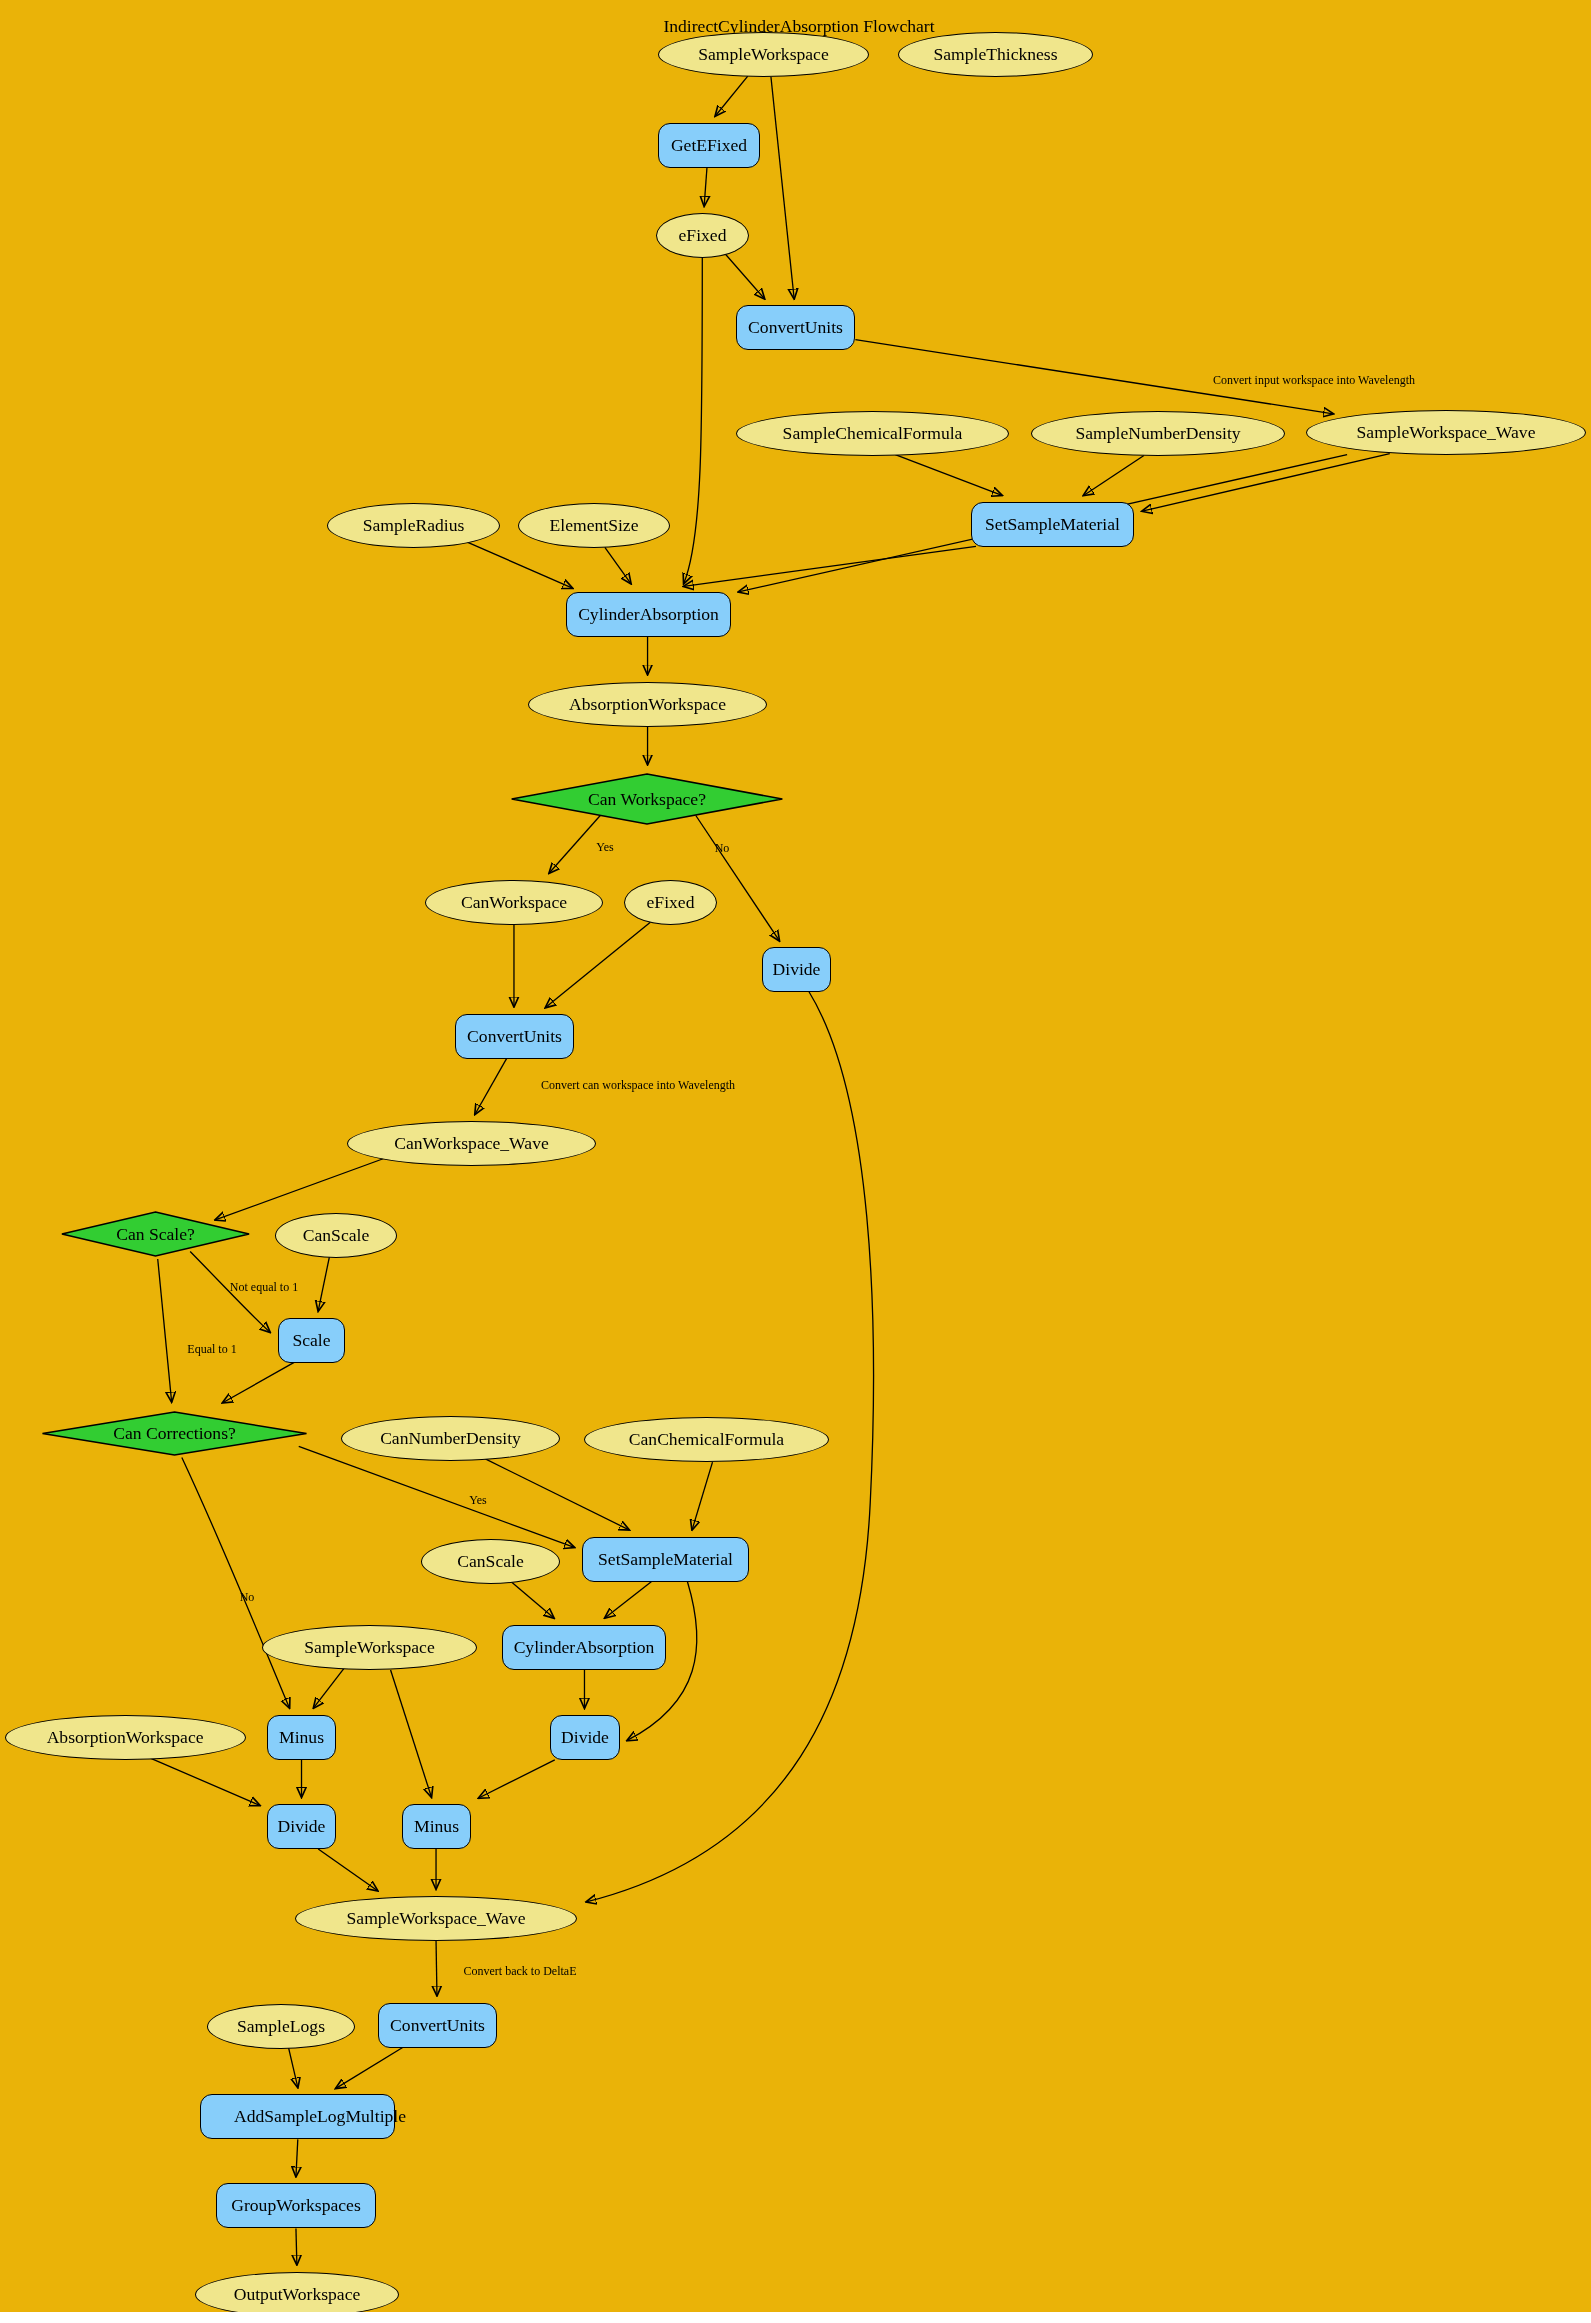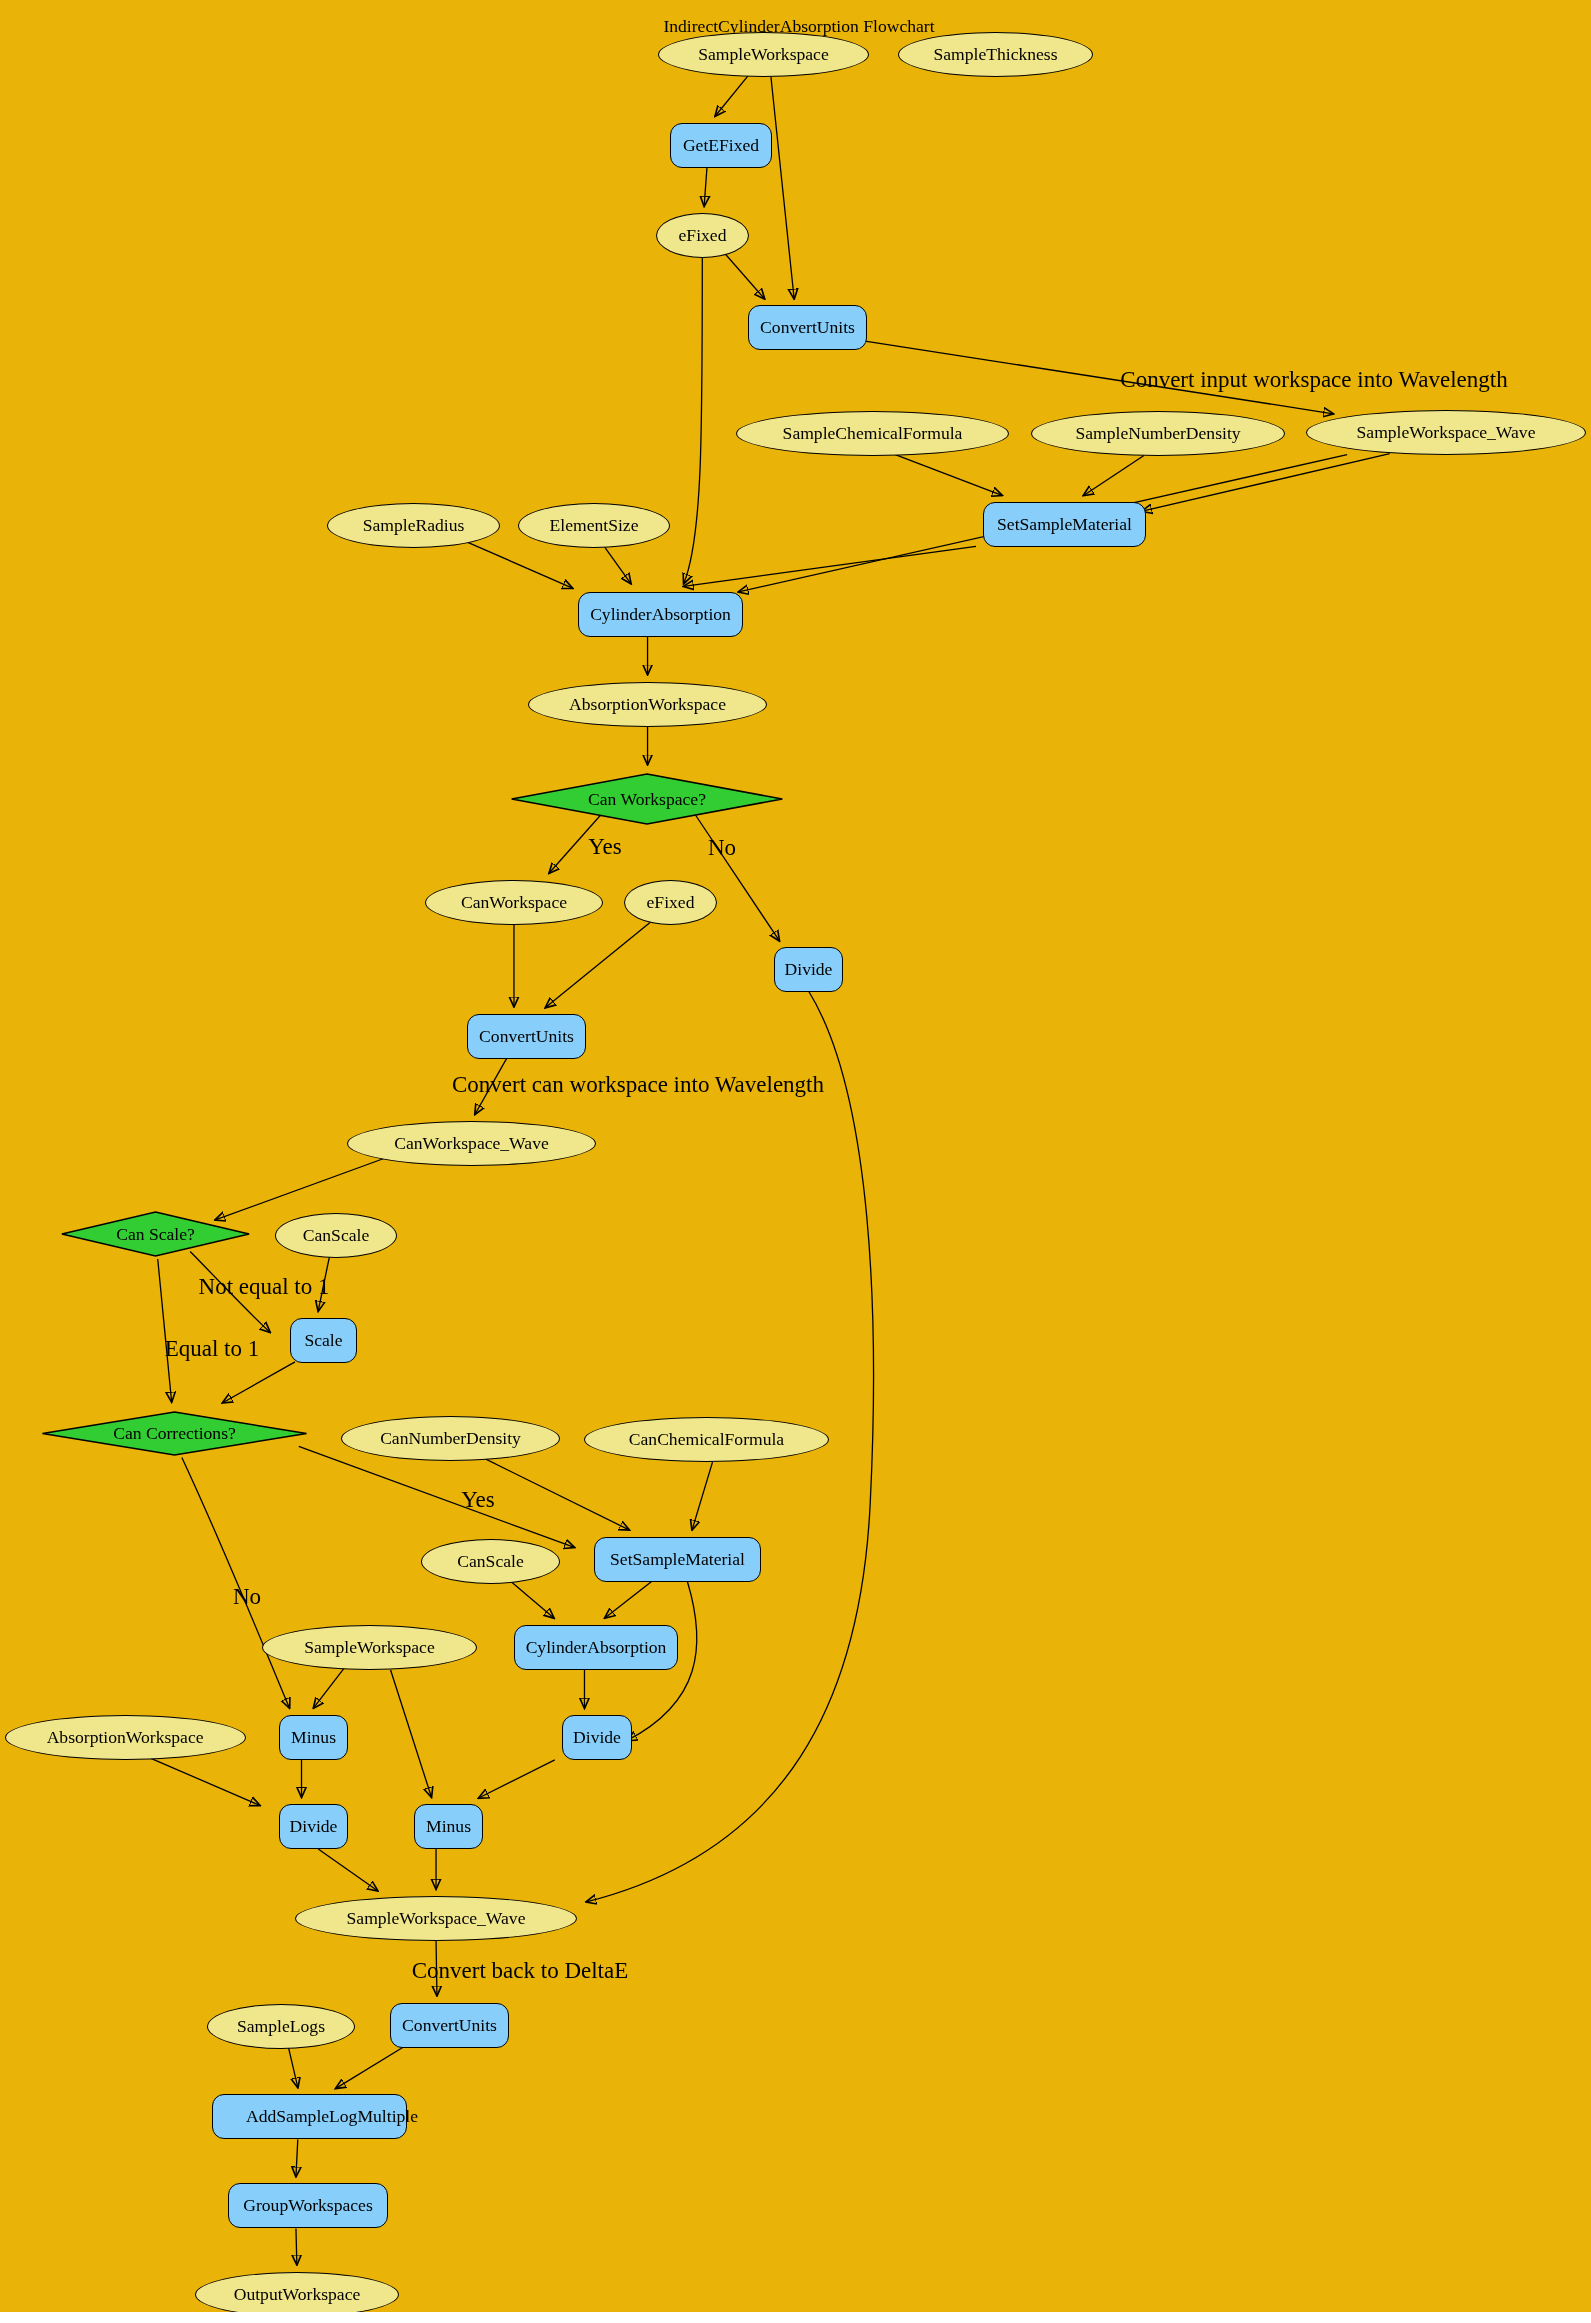--- a/index.html
+++ b/index.html
@@ -11,28 +11,28 @@
     position:absolute; transform:translateX(-50%);
     font-size:17.6px; white-space:nowrap;
   }
   svg.edges { position:absolute; left:0; top:0; width:1592px; height:2324px; }
   svg.edges path { stroke:#000; stroke-width:1.4; fill:none; }
   .node {
     position:absolute; display:flex; align-items:center; justify-content:center;
     font-size:17.6px; text-align:center; box-sizing:border-box; white-space:nowrap;
   }
   .ellipse { border:1.4px solid #000; border-radius:50%; background:var(--param-fill); }
-  .box { border:1.4px solid #000; border-radius:12px; background:var(--algo-fill);margin-left:12px; }
+  .box { border:1.4px solid #000; border-radius:12px; background:var(--algo-fill); }
   .diamond { background:transparent; border:none; }
   .diamond svg { position:absolute; left:0; top:0; width:100%; height:100%; }
   .diamond polygon { fill:var(--decision-fill); stroke:#000; stroke-width:1.5; vector-effect:non-scaling-stroke; }
   .diamond span { position:relative; z-index:1; }
   .edge-label {
     position:absolute; transform:translate(-50%,-50%);
-    font-size:23px; white-space:nowrap;
+    font-size:12px; white-space:nowrap;
   }
 </style>
 </head>
 <body>
 
 <div class="canvas">
 
   <div class="title" style="left:799px; top:16px;">IndirectCylinderAbsorption Flowchart</div>
 
   <svg class="edges" xmlns="http://www.w3.org/2000/svg" viewBox="0 0 1716 2505" width="1592" height="2324">

